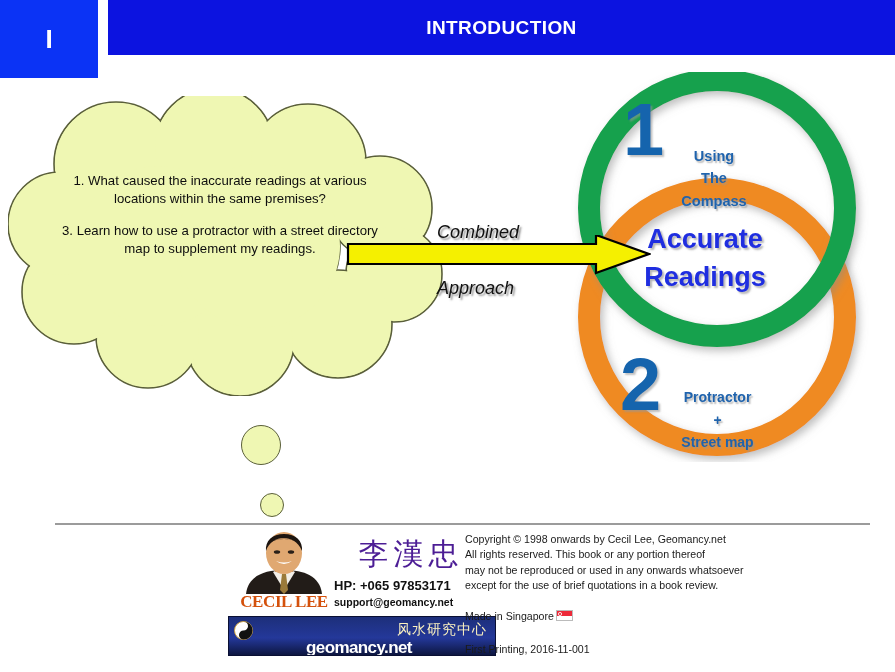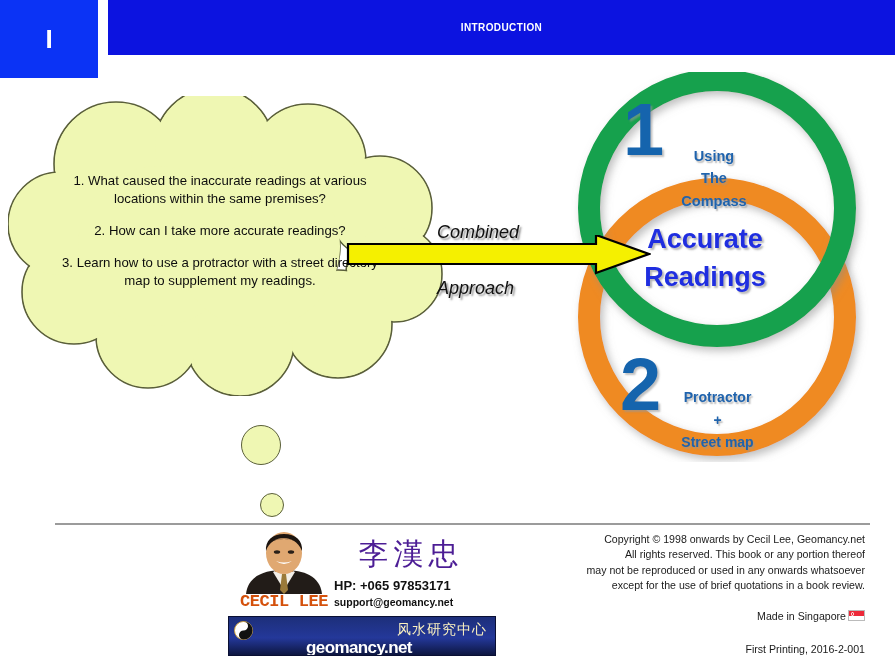--- a/index.html
+++ b/index.html
@@ -44,21 +44,21 @@
     width: 787px;
     height: 55px;
     background: #0c13e0;
     display: flex;
     align-items: center;
     justify-content: center;
   }
   #header-bar .title {
     color: #ffffff;
     font-weight: bold;
-    font-size: 10px;
+    font-size: 19px;
     letter-spacing: 0.4px;
   }
 
   
   #thought-cloud {
     position: absolute;
     left: 8px;
     top: 96px;
     width: 440px;
     height: 300px;
@@ -202,21 +202,21 @@
   #author-portrait svg { display: block; }
   #author-name-plate {
     position: absolute;
     left: 0; top: 60px;
     width: 112px;
     text-align: center;
     color: #d4510c;
     font-weight: bold;
     font-size: 17px;
     letter-spacing: -0.4px;
-    font-family: Liberation Mono, monospace;
+    font-family: Liberation Serif, serif;
   }
 
   #author-chinese-name {
     position: absolute;
     left: 108px;
     top: 2px;
     width: 150px;
     text-align: center;
     color: #4c1d95;
     font-size: 30px;
@@ -298,21 +298,20 @@
 
   
   #copyright-block {
     position: absolute;
     left: 465px;
     top: 4px;
     width: 400px;
     color: #1a1a1a;
     font-size: 10.6px;
     line-height: 1.46;
-    text-align: right;
   }
   #copyright-block p { margin: 0; }
   #copyright-made { margin-top: 15px !important; }
   #copyright-printing { margin-top: 18px !important; }
   .sg-flag {
     display: inline-block;
     width: 17px;
     height: 11px;
     vertical-align: -1px;
     margin-left: 2px;
@@ -371,21 +370,20 @@
         <circle cx="66" cy="196" r="51"></circle>
         <circle cx="52" cy="128" r="51"></circle>
         <circle cx="150" cy="150" r="80"></circle>
         <circle cx="250" cy="150" r="82"></circle>
       </g>
     </svg>
   </div>
 
   <div id="cloud-text">
     <p>1. What caused the inaccurate readings at various locations within the same premises?</p>
-    <p>2. How can I take more accurate readings?</p>
     <p>3. Learn how to use a protractor with a street directory map to supplement my readings.</p>
   </div>
 
   <div class="bubble-dot" id="bubble-dot-large"></div>
   <div class="bubble-dot" id="bubble-dot-small"></div>
 
   <div id="venn">
     <svg width="347" height="390" viewBox="0 0 347 390" xmlns="http://www.w3.org/2000/svg">
       <defs>
         <filter id="softshadow" x="-20%" y="-20%" width="150%" height="150%">
@@ -474,18 +472,18 @@
         </div>
       </div>
     </div>
 
     <div id="copyright-block">
       <p>Copyright © 1998 onwards by Cecil Lee, Geomancy.net</p>
       <p>All rights reserved. This book or any portion thereof</p>
       <p>may not be reproduced or used in any onwards whatsoever</p>
       <p>except for the use of brief quotations in a book review.</p>
       <p id="copyright-made"><span>Made in Singapore</span><span class="sg-flag"></span></p>
-      <p id="copyright-printing">First Printing, 2016-2-001</p>
+      <p id="copyright-printing">First Printing, 2016-11-001</p>
     </div>
 
   </div>
 
 </div>
 
 </body></html>

